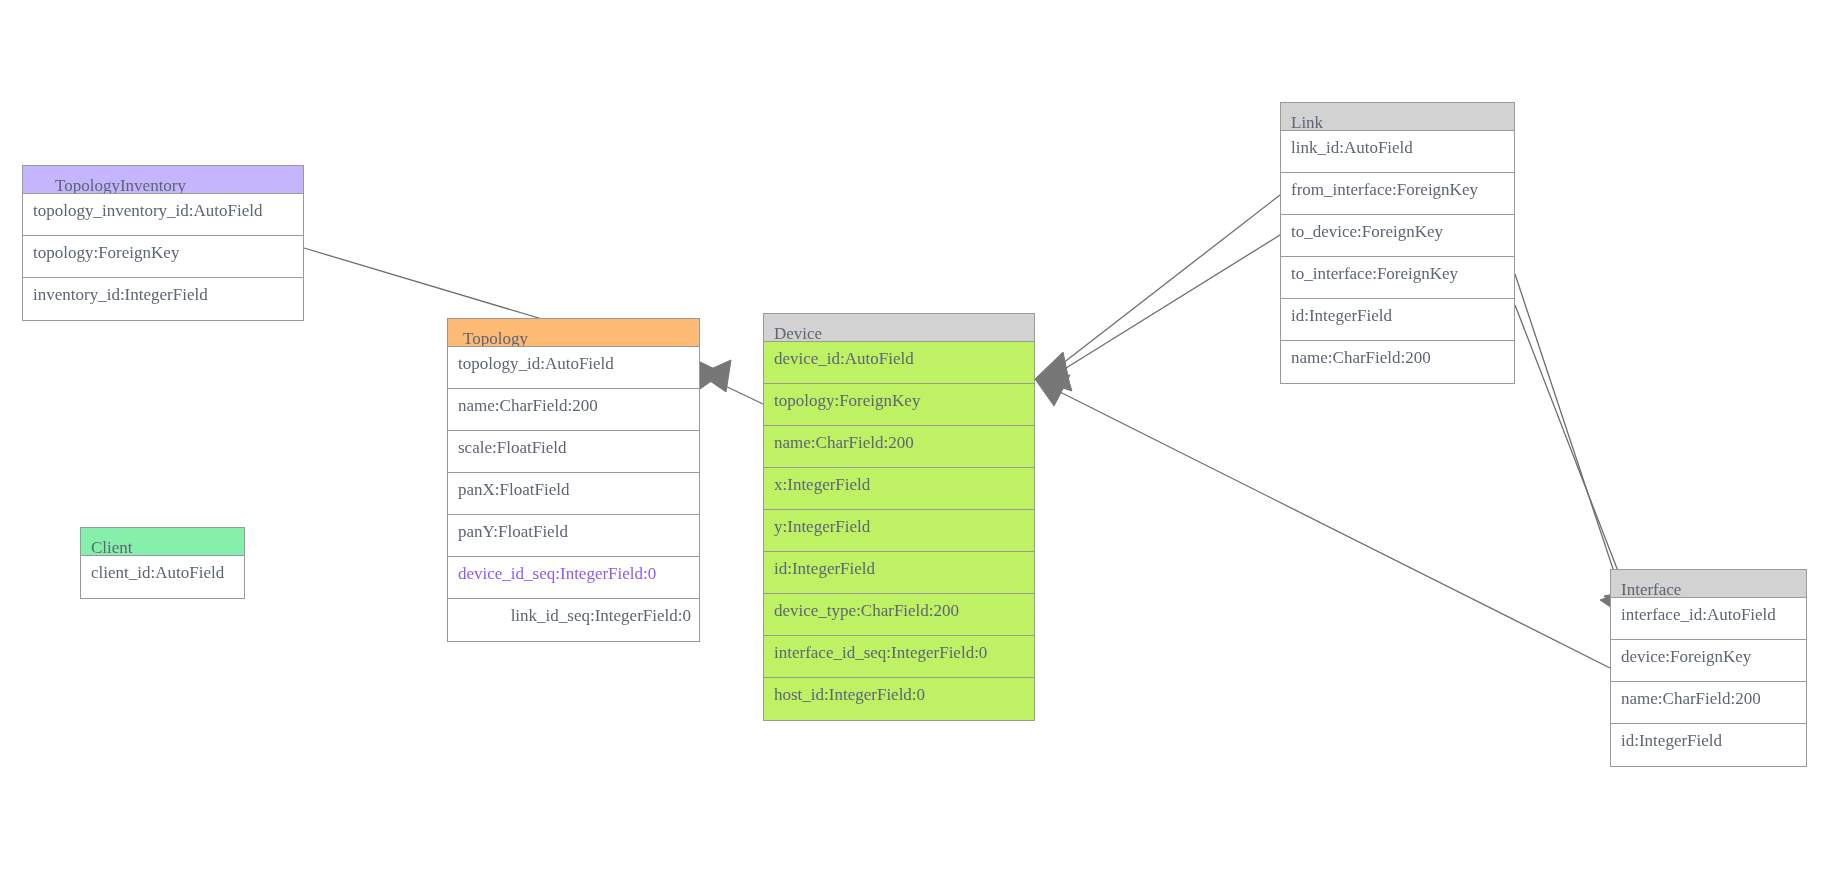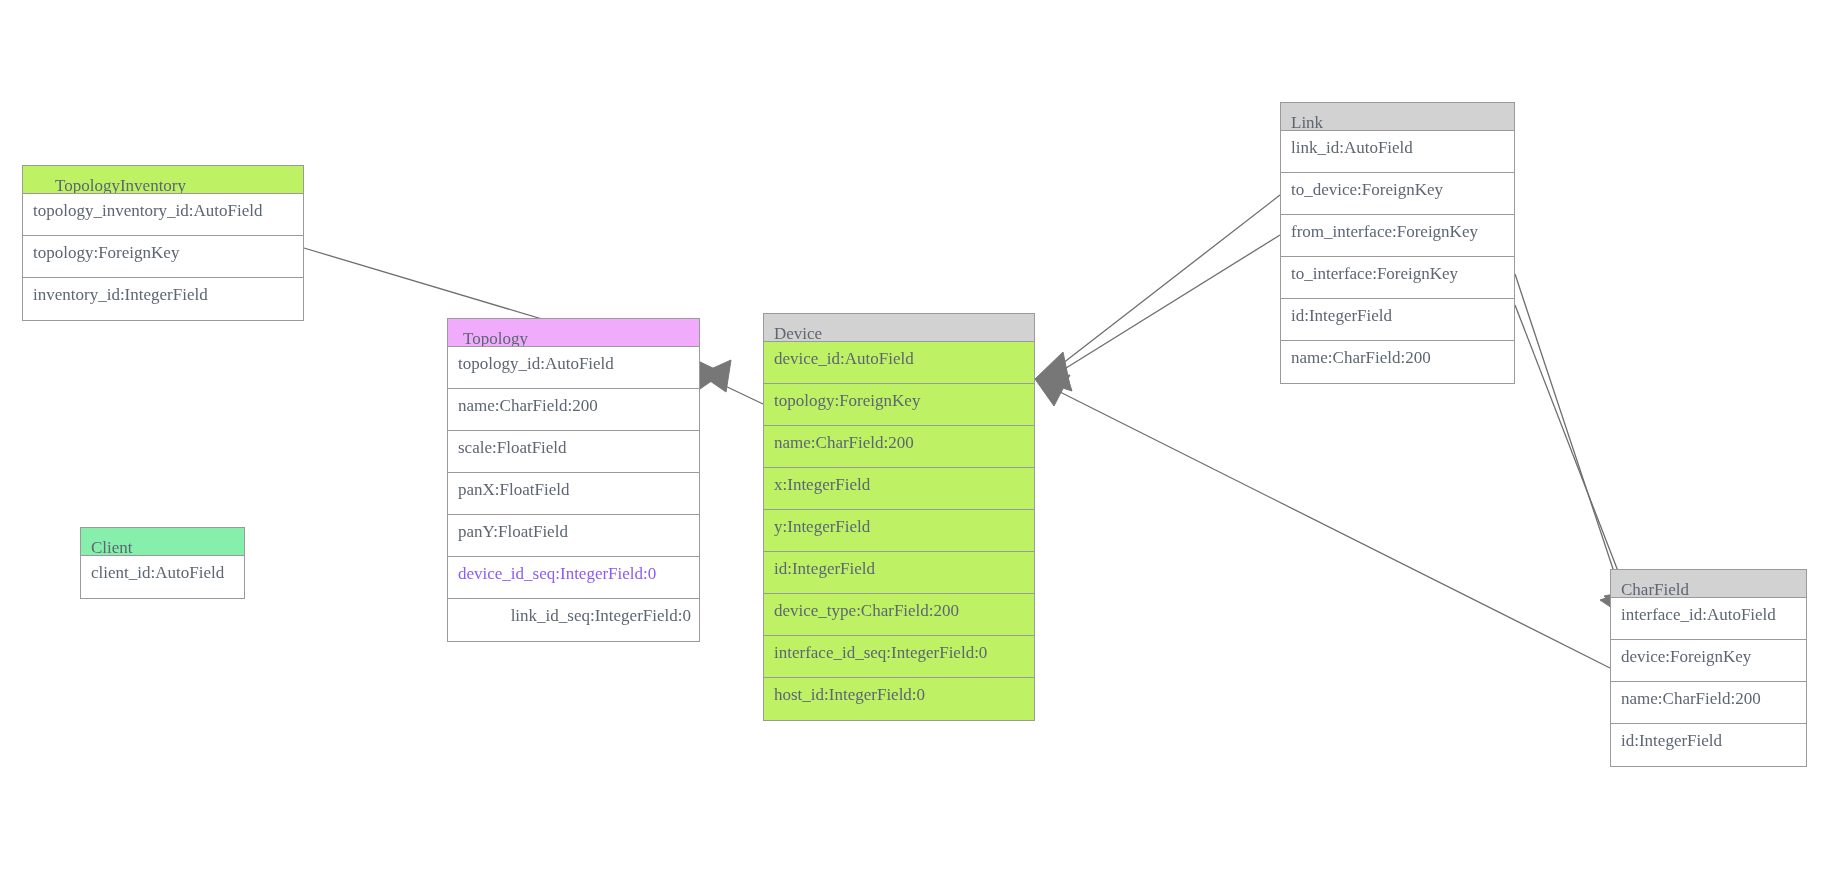--- a/index.html
+++ b/index.html
@@ -88,31 +88,31 @@
         <path d="M 1630 620 L 1600 600 L 1632 589 Z" fill="#777777" stroke="#777777" stroke-width="1"></path>
       </g>
       <g>
         <path d="M 1515 305 L 1628 597" stroke="#6e6e6e" stroke-width="1.3" fill="none"></path>
         <path d="M 1630 620 L 1604 596 L 1636 590 Z" fill="#777777" stroke="#777777" stroke-width="1"></path>
       </g>
     </svg>
 
   <div id="entity-layer">
       <div class="entity" style="left: 22px; top: 165px; width: 282px; border-color: rgb(154, 154, 154); background: rgb(255, 255, 255);">
-        <div class="entity-header" style="background: #bef264; border-bottom-color: rgb(154, 154, 154); color: rgb(93, 102, 115); padding-left: 32px;">TopologyInventory</div>
+        <div class="entity-header" style="background: #c4b5fd; border-bottom-color: rgb(154, 154, 154); color: rgb(93, 102, 115); padding-left: 32px;">TopologyInventory</div>
         <div class="entity-field" style="border-bottom-color: rgb(154, 154, 154); color: rgb(93, 102, 115);">topology_inventory_id:AutoField</div>
         <div class="entity-field" style="border-bottom-color: rgb(154, 154, 154); color: rgb(93, 102, 115);">topology:ForeignKey</div>
         <div class="entity-field last" style="border-bottom-color: rgb(154, 154, 154); color: rgb(93, 102, 115); font-family: Liberation Serif, serif;">inventory_id:IntegerField</div>
       </div>
       <div class="entity" style="left: 80px; top: 527px; width: 165px; border-color: rgb(154, 154, 154); background: rgb(255, 255, 255);">
         <div class="entity-header" style="background: #86efac; border-bottom-color: rgb(154, 154, 154); color: rgb(93, 102, 115);">Client</div>
         <div class="entity-field last" style="border-bottom-color: rgb(154, 154, 154); color: rgb(93, 102, 115);">client_id:AutoField</div>
       </div>
       <div class="entity" style="left: 447px; top: 318px; width: 253px; border-color: rgb(154, 154, 154); background: rgb(255, 255, 255);">
-        <div class="entity-header" style="background: #f0abfc; border-bottom-color: rgb(154, 154, 154); color: rgb(93, 102, 115); padding-left: 15px;">Topology</div>
+        <div class="entity-header" style="background: #fdba74; border-bottom-color: rgb(154, 154, 154); color: rgb(93, 102, 115); padding-left: 15px;">Topology</div>
         <div class="entity-field" style="border-bottom-color: rgb(154, 154, 154); color: rgb(93, 102, 115);">topology_id:AutoField</div>
         <div class="entity-field" style="border-bottom-color: rgb(154, 154, 154); color: rgb(93, 102, 115);">name:CharField:200</div>
         <div class="entity-field" style="border-bottom-color: rgb(154, 154, 154); color: rgb(93, 102, 115);">scale:FloatField</div>
         <div class="entity-field" style="border-bottom-color: rgb(154, 154, 154); color: rgb(93, 102, 115);">panX:FloatField</div>
         <div class="entity-field" style="border-bottom-color: rgb(154, 154, 154); color: rgb(93, 102, 115);">panY:FloatField</div>
         <div class="entity-field" style="border-bottom-color: rgb(154, 154, 154); color: #8b5cf6;">device_id_seq:IntegerField:0</div>
         <div class="entity-field last" style="border-bottom-color: rgb(154, 154, 154); color: rgb(93, 102, 115); text-align: right;">link_id_seq:IntegerField:0</div>
       </div>
       <div class="entity" style="left: 763px; top: 313px; width: 272px; border-color: rgb(154, 154, 154); background: #bef264;">
         <div class="entity-header" style="background: rgb(210, 210, 210); border-bottom-color: rgb(154, 154, 154); color: rgb(93, 102, 115);">Device</div>
@@ -122,28 +122,28 @@
         <div class="entity-field" style="border-bottom-color: rgb(154, 154, 154); color: rgb(93, 102, 115);">x:IntegerField</div>
         <div class="entity-field" style="border-bottom-color: rgb(154, 154, 154); color: rgb(93, 102, 115);">y:IntegerField</div>
         <div class="entity-field" style="border-bottom-color: rgb(154, 154, 154); color: rgb(93, 102, 115);">id:IntegerField</div>
         <div class="entity-field" style="border-bottom-color: rgb(154, 154, 154); color: rgb(93, 102, 115);">device_type:CharField:200</div>
         <div class="entity-field" style="border-bottom-color: rgb(154, 154, 154); color: rgb(93, 102, 115);">interface_id_seq:IntegerField:0</div>
         <div class="entity-field last" style="border-bottom-color: rgb(154, 154, 154); color: rgb(93, 102, 115);">host_id:IntegerField:0</div>
       </div>
       <div class="entity" style="left: 1280px; top: 102px; width: 235px; border-color: rgb(154, 154, 154); background: rgb(255, 255, 255);">
         <div class="entity-header" style="background: rgb(210, 210, 210); border-bottom-color: rgb(154, 154, 154); color: rgb(93, 102, 115);">Link</div>
         <div class="entity-field" style="border-bottom-color: rgb(154, 154, 154); color: rgb(93, 102, 115);">link_id:AutoField</div>
+        <div class="entity-field" style="border-bottom-color: rgb(154, 154, 154); color: rgb(93, 102, 115);">from_interface:ForeignKey</div>
         <div class="entity-field" style="border-bottom-color: rgb(154, 154, 154); color: rgb(93, 102, 115);">to_device:ForeignKey</div>
-        <div class="entity-field" style="border-bottom-color: rgb(154, 154, 154); color: rgb(93, 102, 115);">from_interface:ForeignKey</div>
         <div class="entity-field" style="border-bottom-color: rgb(154, 154, 154); color: rgb(93, 102, 115);">to_interface:ForeignKey</div>
         <div class="entity-field" style="border-bottom-color: rgb(154, 154, 154); color: rgb(93, 102, 115);">id:IntegerField</div>
         <div class="entity-field last" style="border-bottom-color: rgb(154, 154, 154); color: rgb(93, 102, 115);">name:CharField:200</div>
       </div>
       <div class="entity" style="left: 1610px; top: 569px; width: 197px; border-color: rgb(154, 154, 154); background: rgb(255, 255, 255);">
-        <div class="entity-header" style="background: rgb(210, 210, 210); border-bottom-color: rgb(154, 154, 154); color: rgb(93, 102, 115);">CharField</div>
+        <div class="entity-header" style="background: rgb(210, 210, 210); border-bottom-color: rgb(154, 154, 154); color: rgb(93, 102, 115);">Interface</div>
         <div class="entity-field" style="border-bottom-color: rgb(154, 154, 154); color: rgb(93, 102, 115);">interface_id:AutoField</div>
         <div class="entity-field" style="border-bottom-color: rgb(154, 154, 154); color: rgb(93, 102, 115);">device:ForeignKey</div>
         <div class="entity-field" style="border-bottom-color: rgb(154, 154, 154); color: rgb(93, 102, 115);">name:CharField:200</div>
         <div class="entity-field last" style="border-bottom-color: rgb(154, 154, 154); color: rgb(93, 102, 115);">id:IntegerField</div>
       </div>
     </div>
 
 </div>
 
 </body></html>

